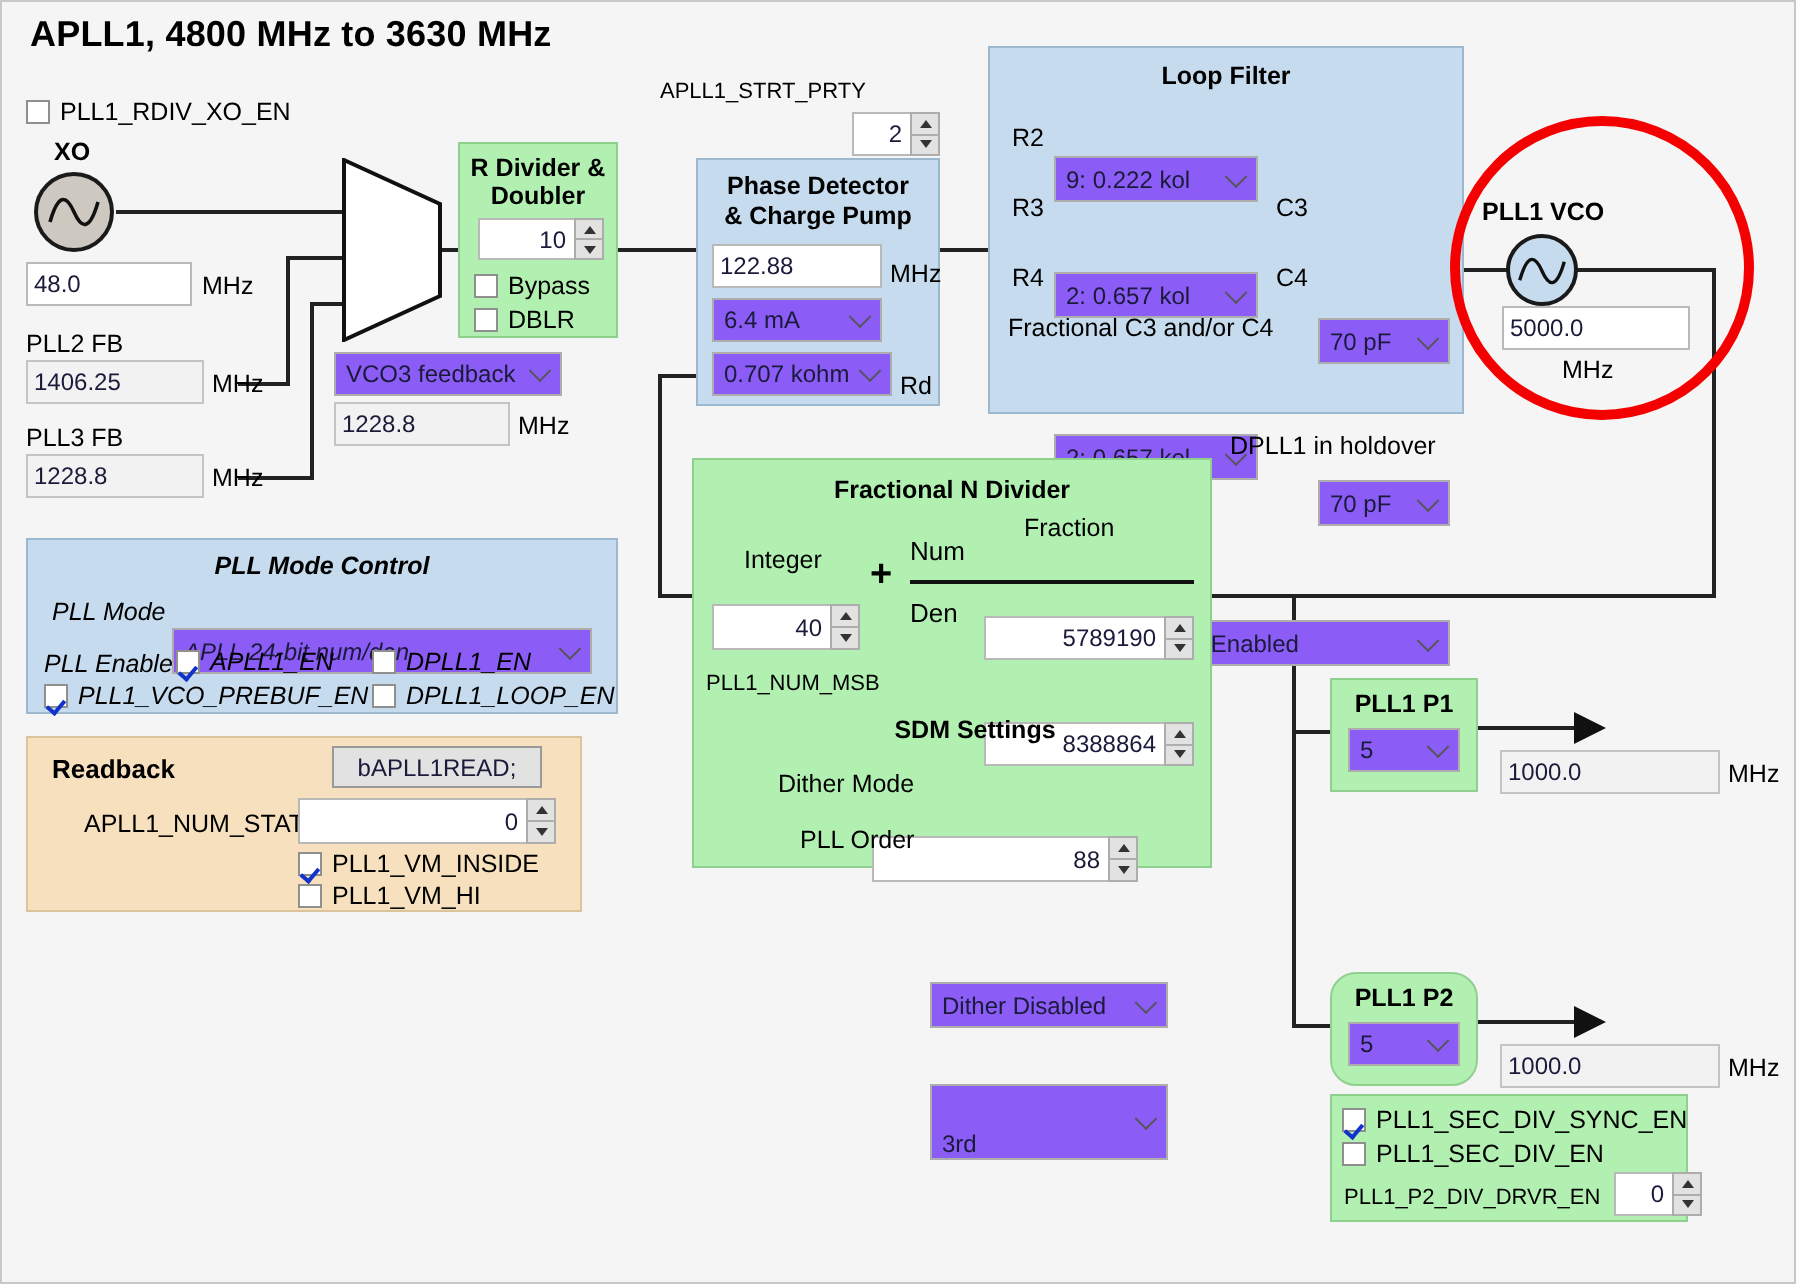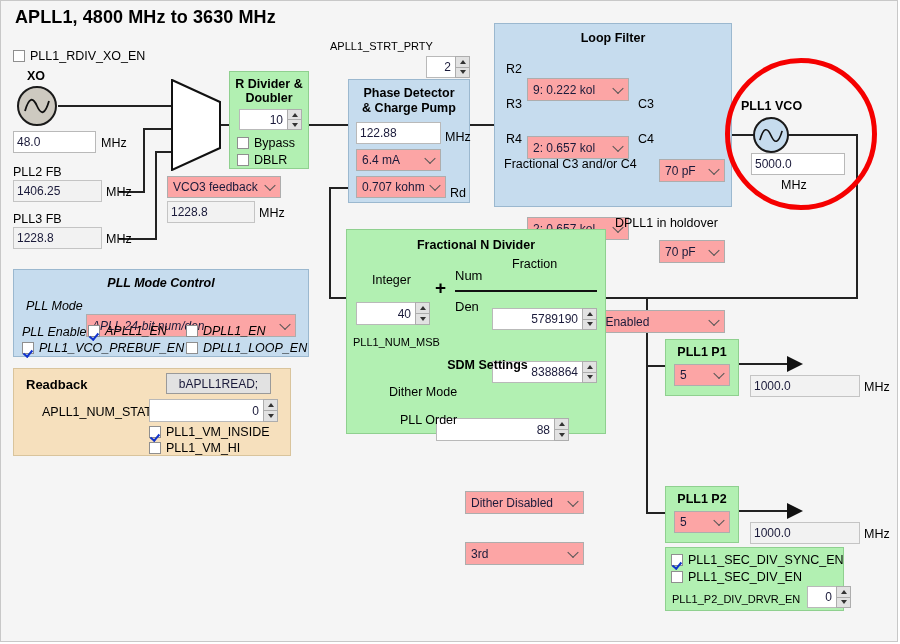--- a/index.html
+++ b/index.html
@@ -47,21 +47,21 @@
     font-size:12px;
     color:#1a1a3a;
     padding:0 3px;
     line-height:normal;
     display:flex;align-items:center;
   }
   .tf.ro{background:#f2f2f2;border-color:#c4c4c4;}
   .tf.left{justify-content:flex-start;}
 
   .combo{
-    background:#fca5a5;
+    background:#8b5cf6;
     border:1px solid #adadad;
     box-sizing:border-box;
     font-size:12px;
     color:#1a1a3a;
     display:flex;align-items:center;
     padding-left:5px;
     position:relative;
     cursor:default;
   }
   .combo .chev{
@@ -374,21 +374,21 @@
     </div>
 
     <div class="abs panel-title" style="left:0;right:0;top:128px;padding-left:23px;">SDM Settings</div>
 
     <div class="abs lbl" style="left:42px;top:155px;">Dither Mode</div>
     <div class="abs combo" style="left:118px;top:149px;width:119px;height:23px;">
       <span>Dither Disabled</span>
       <span class="chev"></span>
     </div>
     <div class="abs lbl" style="left:53px;top:183px;">PLL Order</div>
-    <div class="abs combo" style="left:118px;top:177px;width:119px;height:23px;">
+    <div class="abs combo" style="left:118px;top:177px;width:119px;height:38px;align-items:flex-end;">
       <span>3rd</span>
       <span class="chev"></span>
     </div>
   </div>
 
   <div class="abs panel blue" style="left:12px;top:268px;width:296px;height:88px;font-style:italic;">
     <div class="panel-title" style="margin-top:6px;">PLL Mode Control</div>
     <div class="abs lbl" style="left:12px;top:29px;">PLL Mode</div>
     <div class="abs combo" style="left:72px;top:24px;width:210px;height:23px;">
       <span>APLL 24-bit num/den</span>
@@ -442,21 +442,21 @@
     <div class="panel-title" style="margin-top:5px;">PLL1 P1</div>
     <div class="combo" style="margin:5px auto 0 auto;width:56px;height:22px;">
       <span>5</span>
       <span class="chev"></span>
     </div>
   </div>
   <div class="abs tf ro left" style="left:749px;top:374px;width:110px;height:22px;">1000.0</div>
   <div class="abs lbl" style="left:863px;top:379px;">MHz</div>
 
 
-  <div class="abs panel green" style="left:664px;top:485px;width:74px;height:57px;">
+  <div class="abs panel green" style="left:664px;top:485px;width:74px;height:57px;border-radius:13px;">
     <div class="panel-title" style="margin-top:5px;">PLL1 P2</div>
     <div class="combo" style="margin:5px auto 0 auto;width:56px;height:22px;">
       <span>5</span>
       <span class="chev"></span>
     </div>
   </div>
   <div class="abs tf ro left" style="left:749px;top:521px;width:110px;height:22px;">1000.0</div>
   <div class="abs lbl" style="left:863px;top:526px;">MHz</div>
 
   <div class="abs panel green" style="left:664px;top:546px;width:179px;height:64px;">

